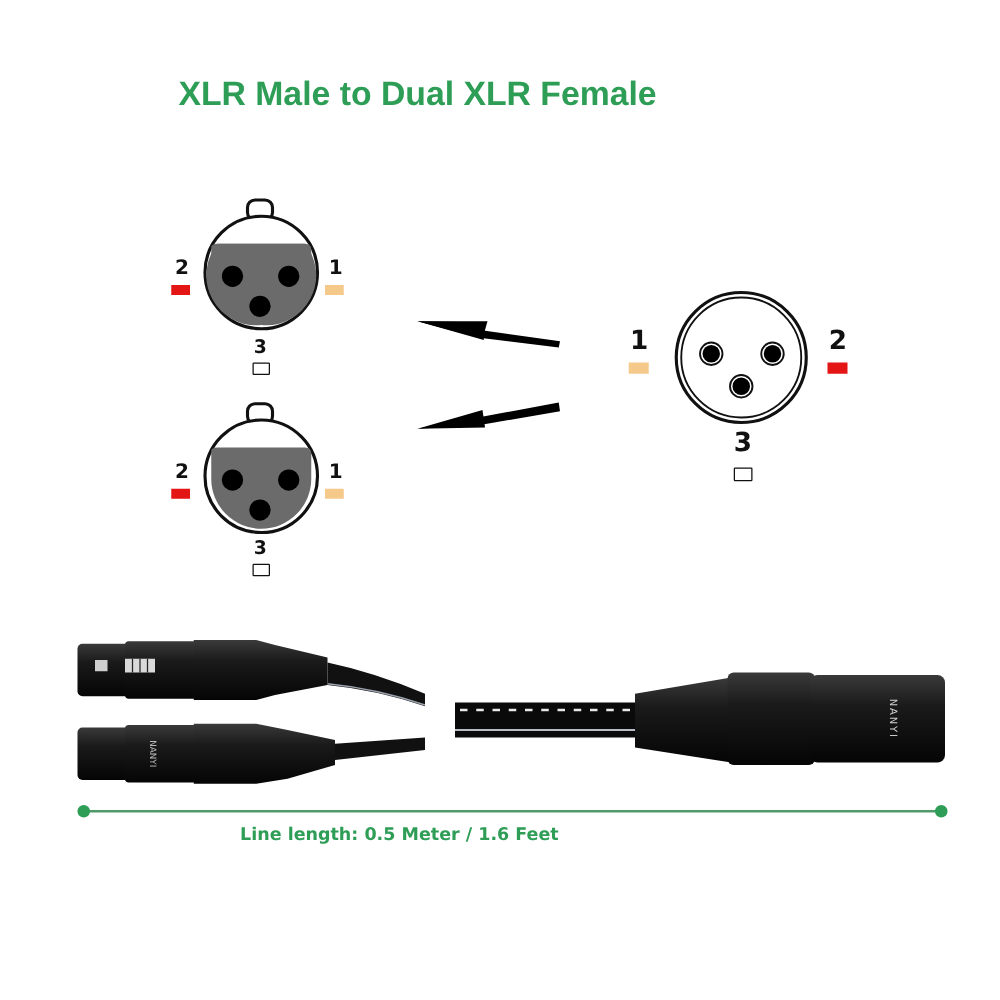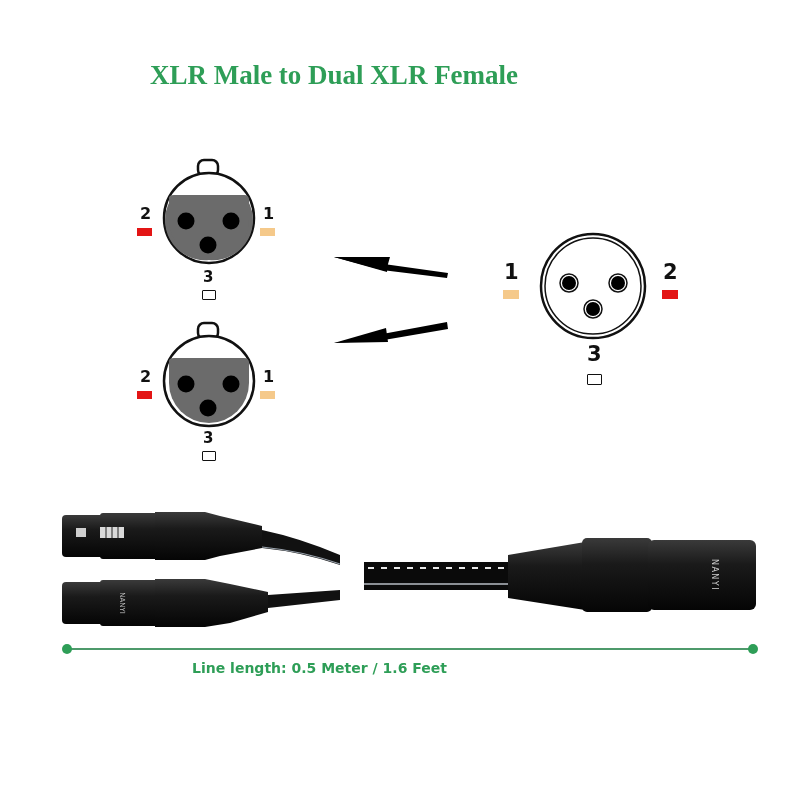--- a/index.html
+++ b/index.html
@@ -1,20 +1,20 @@
 <!DOCTYPE html>
 <html><head>
   <meta charset="utf-8">
   <style>
     html, body { margin: 0; padding: 0; background: #ffffff; }
     body { width: 800px; height: 800px; position: relative; overflow: hidden; font-family: "DejaVu Sans", sans-serif; }
     .title {
       position: absolute; left: 0; top: 58px; width: 668px; text-align: center;
       color: #2e9e57; font-weight: bold; font-size: 27px; line-height: 34px;
-      font-family: Liberation Serif, serif;
+      font-family: Liberation Sans, sans-serif;
     }
     .abs { position: absolute; }
     .pin-num { position: absolute; font-weight: bold; color: #111; font-family: "DejaVu Sans", sans-serif; }
     .swatch { position: absolute; }
     .caption {
       position: absolute; left: 0; top: 660px; width: 639px; text-align: center;
       color: #2e9e57; font-weight: bold; font-size: 14px; font-family: "DejaVu Sans", sans-serif;
     }
   </style>
 </head>

